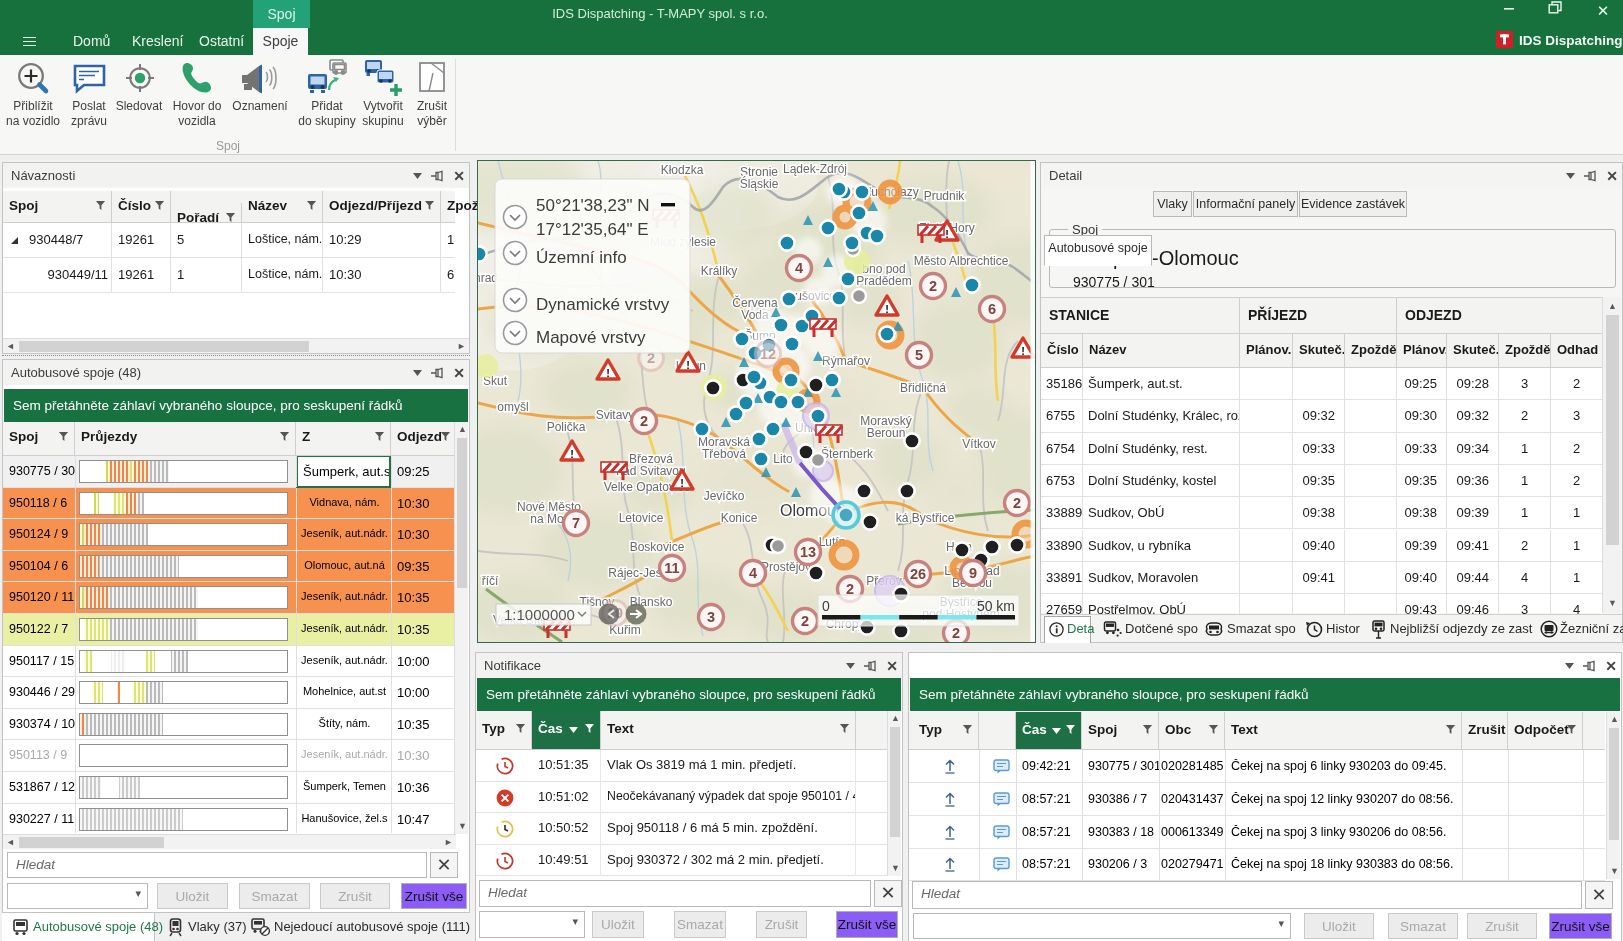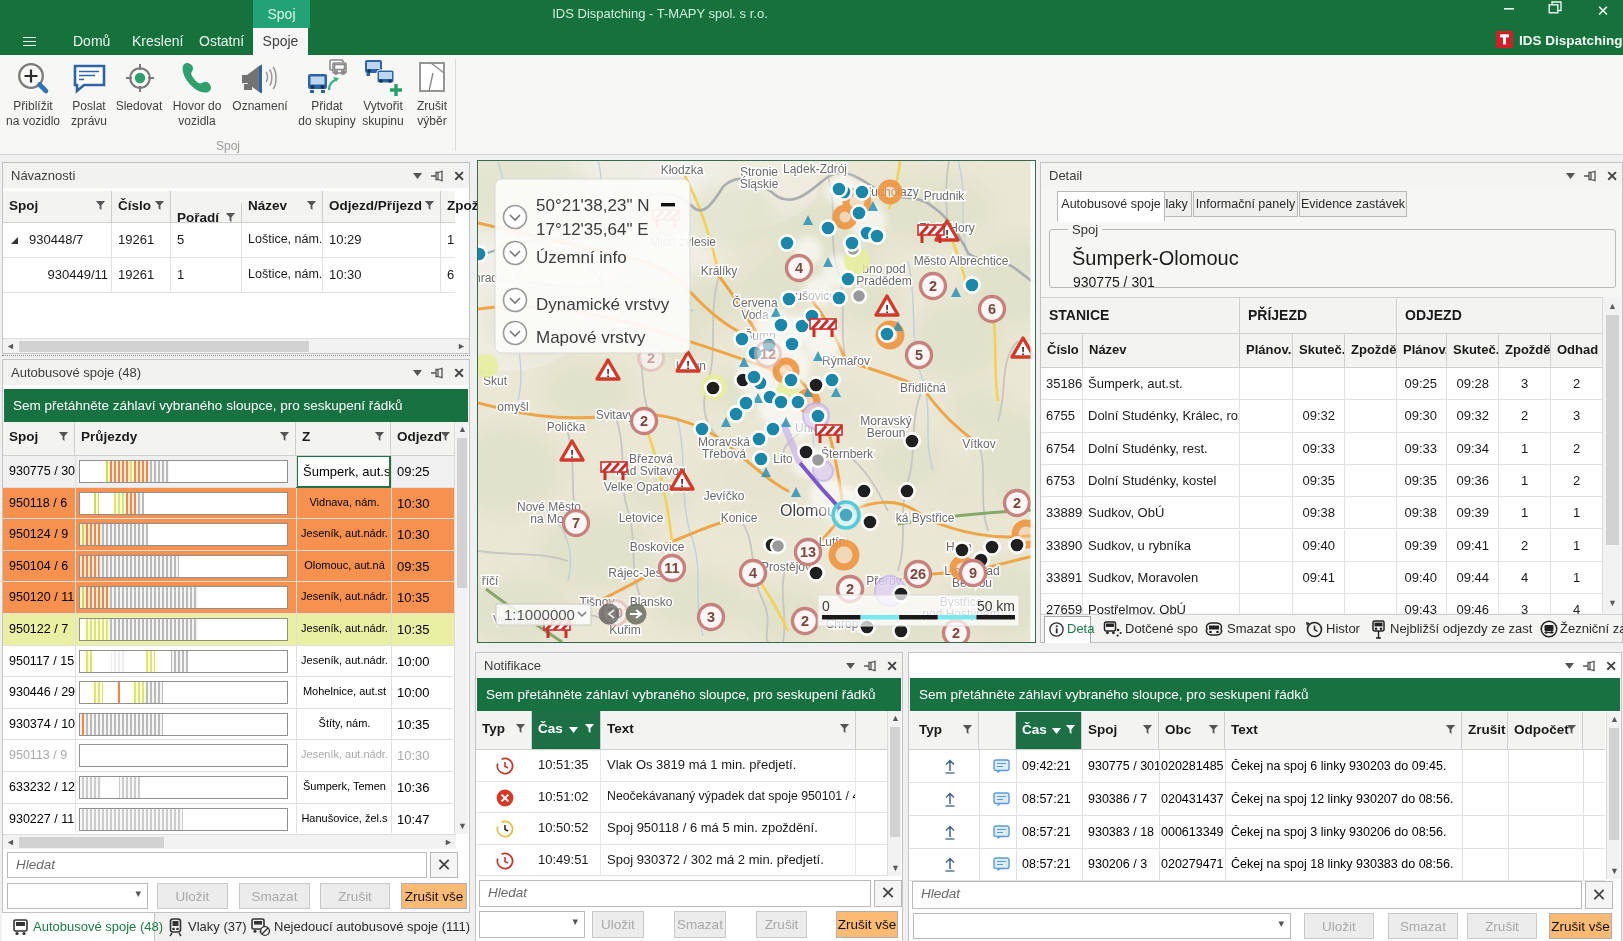--- a/index.html
+++ b/index.html
@@ -28,21 +28,21 @@
 .cell{position:absolute;font-size:13px;color:#1a1a1a;border-right:1px solid #e2e2e2;padding:7px 0 0 6px;overflow:hidden;white-space:nowrap;}
 .row{position:absolute;left:0;border-bottom:1px solid #e2e2e2;}
 .fun{position:absolute;right:5px;top:9px;}
 .sbar-v{position:absolute;background:#f2f2f2;border-left:1px solid #dcdcdc;}
 .sbar-h{position:absolute;background:#f2f2f2;border-top:1px solid #dcdcdc;}
 .sthumb{position:absolute;background:#d2d2d2;}
 .sarr{position:absolute;color:#5a5a5a;font-size:9px;line-height:14px;text-align:center;width:15px;height:15px;}
 .hledat{position:absolute;border:1px solid #b9b9b9;background:#fff;color:#6a6a6a;font-style:italic;font-size:13.5px;padding:4px 0 0 8px;}
 .hx{position:absolute;width:28px;border:1px solid #b9b9b9;background:#f5f5f5;color:#444;text-align:center;font-size:17px;}
 .btn{position:absolute;border:1px solid #c9c9c9;background:#ececec;color:#a9a9a9;font-size:13.5px;text-align:center;}
-.btn.on{background:#fdba74;color:#111;border-color:#b0b0b0;}
+.btn.on{background:#8b5cf6;color:#111;border-color:#b0b0b0;}
 .combo{position:absolute;border:1px solid #b9b9b9;background:#fff;}
 .combo:after{content:"▾";position:absolute;right:6px;top:3px;color:#555;font-size:11px;}
 .btab{position:absolute;font-size:13px;color:#2b2b2b;white-space:nowrap;}
 .btab.act{color:#1d7a47;}
 .ar{position:absolute;left:0;width:453px;height:31.6px;border-bottom:1px solid #e0e0e0;}
 .sp{position:absolute;left:6px;top:8px;font-size:12.5px;white-space:nowrap;}
 .zc{position:absolute;left:297px;top:8px;font-size:11px;white-space:nowrap;overflow:hidden;width:89px;text-align:center;}
 .oc{position:absolute;left:394px;top:8px;font-size:13px;}
 .pb{position:absolute;left:76px;top:4px;width:209px;height:23px;border:1px solid #909090;background-color:#fff;}
 .pbi{position:absolute;left:0;top:0;right:0;bottom:0;background-image:repeating-linear-gradient(90deg,rgba(255,255,255,.85) 0 2px,rgba(255,255,255,0) 2px 4px);}
@@ -360,21 +360,21 @@
       <div class="ar" style="top:284.4px;color:#a9a9a9;">
           <div class="sp">950113 / 9</div>
           <div class="pb"></div>
           <div class="zc">Jeseník, aut.nádr.</div>
           <div class="oc">10:30</div>
           <div class="vline" style="left:72px"></div>
           <div class="vline" style="left:293px"></div>
           <div class="vline" style="left:388px"></div>
         </div>
       <div class="ar" style="top:316px;">
-          <div class="sp">633232 / 12</div>
+          <div class="sp">531867 / 12</div>
           <div class="pb">
             <div class="pbi" style="background-image:repeating-linear-gradient(90deg,rgba(255,255,255,.85) 0 2px,rgba(255,255,255,0) 2px 4px),linear-gradient(90deg,#ccc 0 10%,#fff 10% 19%,#ccc 19% 29%,#fff 29%);"></div>
           </div>
           <div class="zc">Šumperk, Temen</div>
           <div class="oc">10:36</div>
           <div class="vline" style="left:72px"></div>
           <div class="vline" style="left:293px"></div>
           <div class="vline" style="left:388px"></div>
         </div>
       <div class="ar" style="top:347.6px;">
@@ -898,21 +898,21 @@
     <div class="ptitle" style="background:#f4f4f3;">Detail</div>
     <div class="picons">
         <svg width="9" height="6">
           <path d="M0 0h9L4.5 6z" fill="#555"></path>
         </svg>
         <svg width="13" height="12" viewBox="0 0 13 12">
           <path d="M0 6h5M5 2.5h2v7H5zM7 2.5l4-1.2v9.4L7 9.5" fill="none" stroke="#555" stroke-width="1.3"></path>
         </svg>
         <span style="font-size:14px;color:#444;font-weight:bold;">✕</span>
       </div>
-    <div class="dtab act" style="left:16px;width:108px;">Autobusové spoje</div>
+    <div class="dtab act" style="left:3px;width:108px;margin-top:44px;">Autobusové spoje</div>
     <div class="dtab" style="left:112px;width:39px;">Vlaky</div>
     <div class="dtab" style="left:152px;width:105px;">Informační panely</div>
     <div class="dtab" style="left:258px;width:108px;">Evidence zastávek</div>
     <fieldset style="position:absolute;left:8px;top:59px;width:567px;height:66px;border:1px solid #b9b9b9;border-radius:3px;">
       <legend style="font-size:13px;color:#333;margin-left:18px;padding:0 4px;">Spoj</legend>
       <div style="position:absolute;left:22px;top:10px;font-size:20px;color:#1a1a1a;">Šumperk-Olomouc</div>
       <div style="position:absolute;left:23px;top:37px;font-size:14px;color:#1a1a1a;">930775 / 301</div>
     </fieldset>
     <div id="dtable" style="position:absolute;left:0;top:134px;width:561px;height:316px;background:#fff;border-top:1px solid #cfcfcf;">
       <div style="position:absolute;left:0;top:0;width:561px;height:36px;background:#f3f3f2;border-bottom:1px solid #cfcfcf;">

